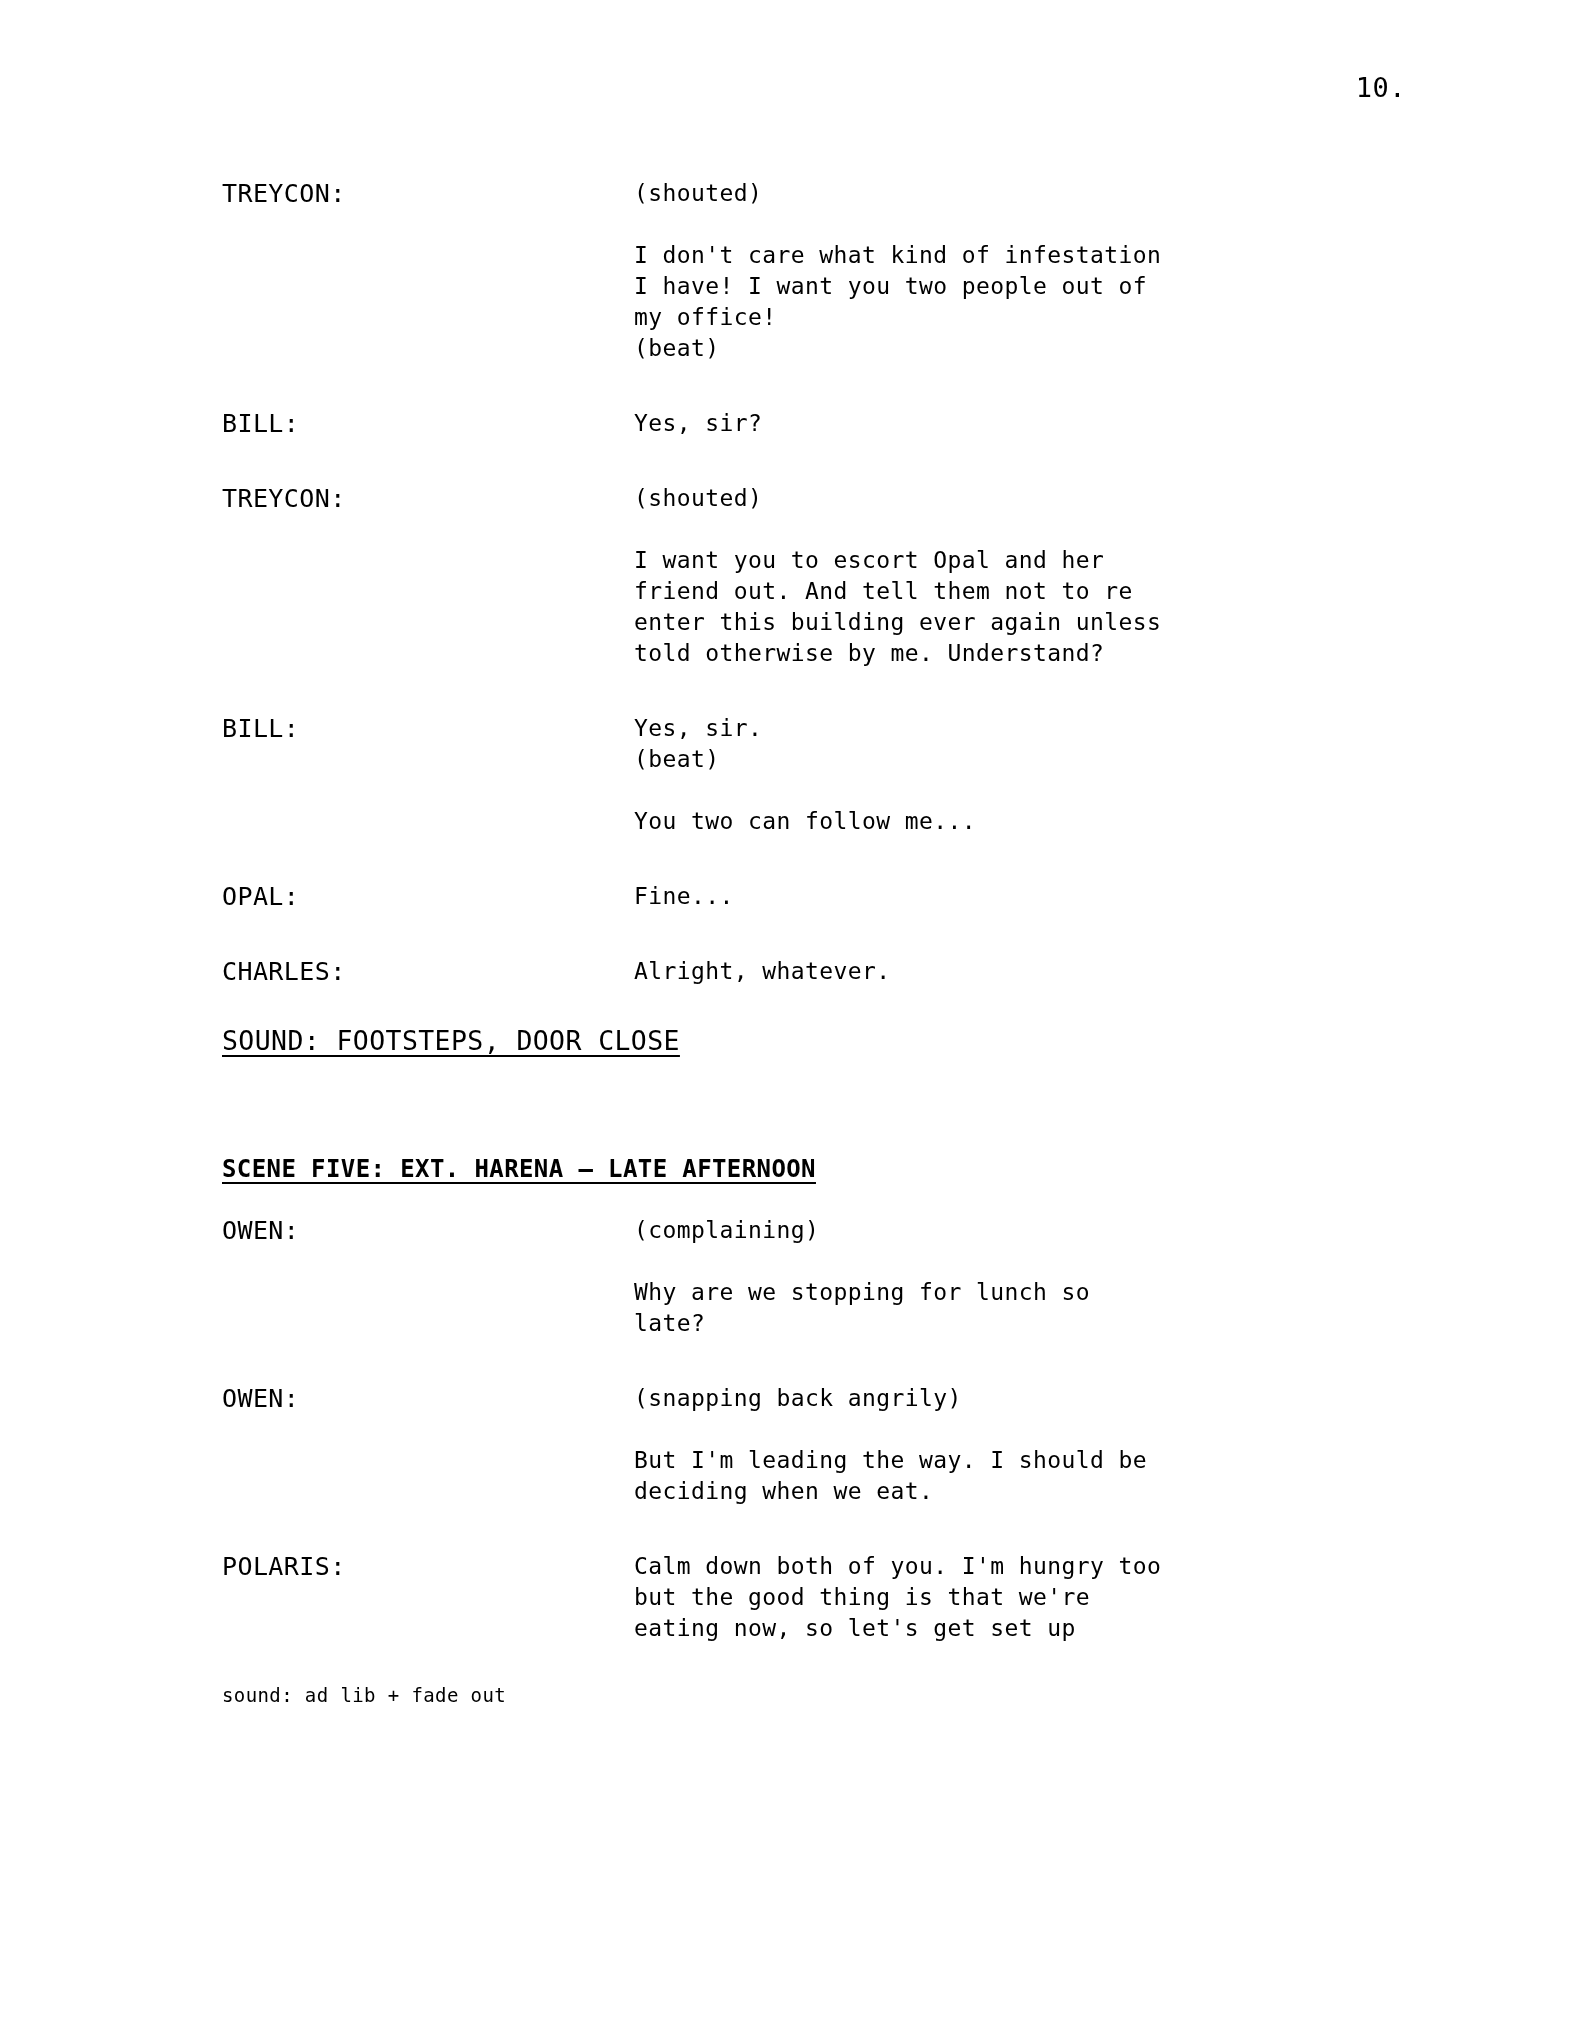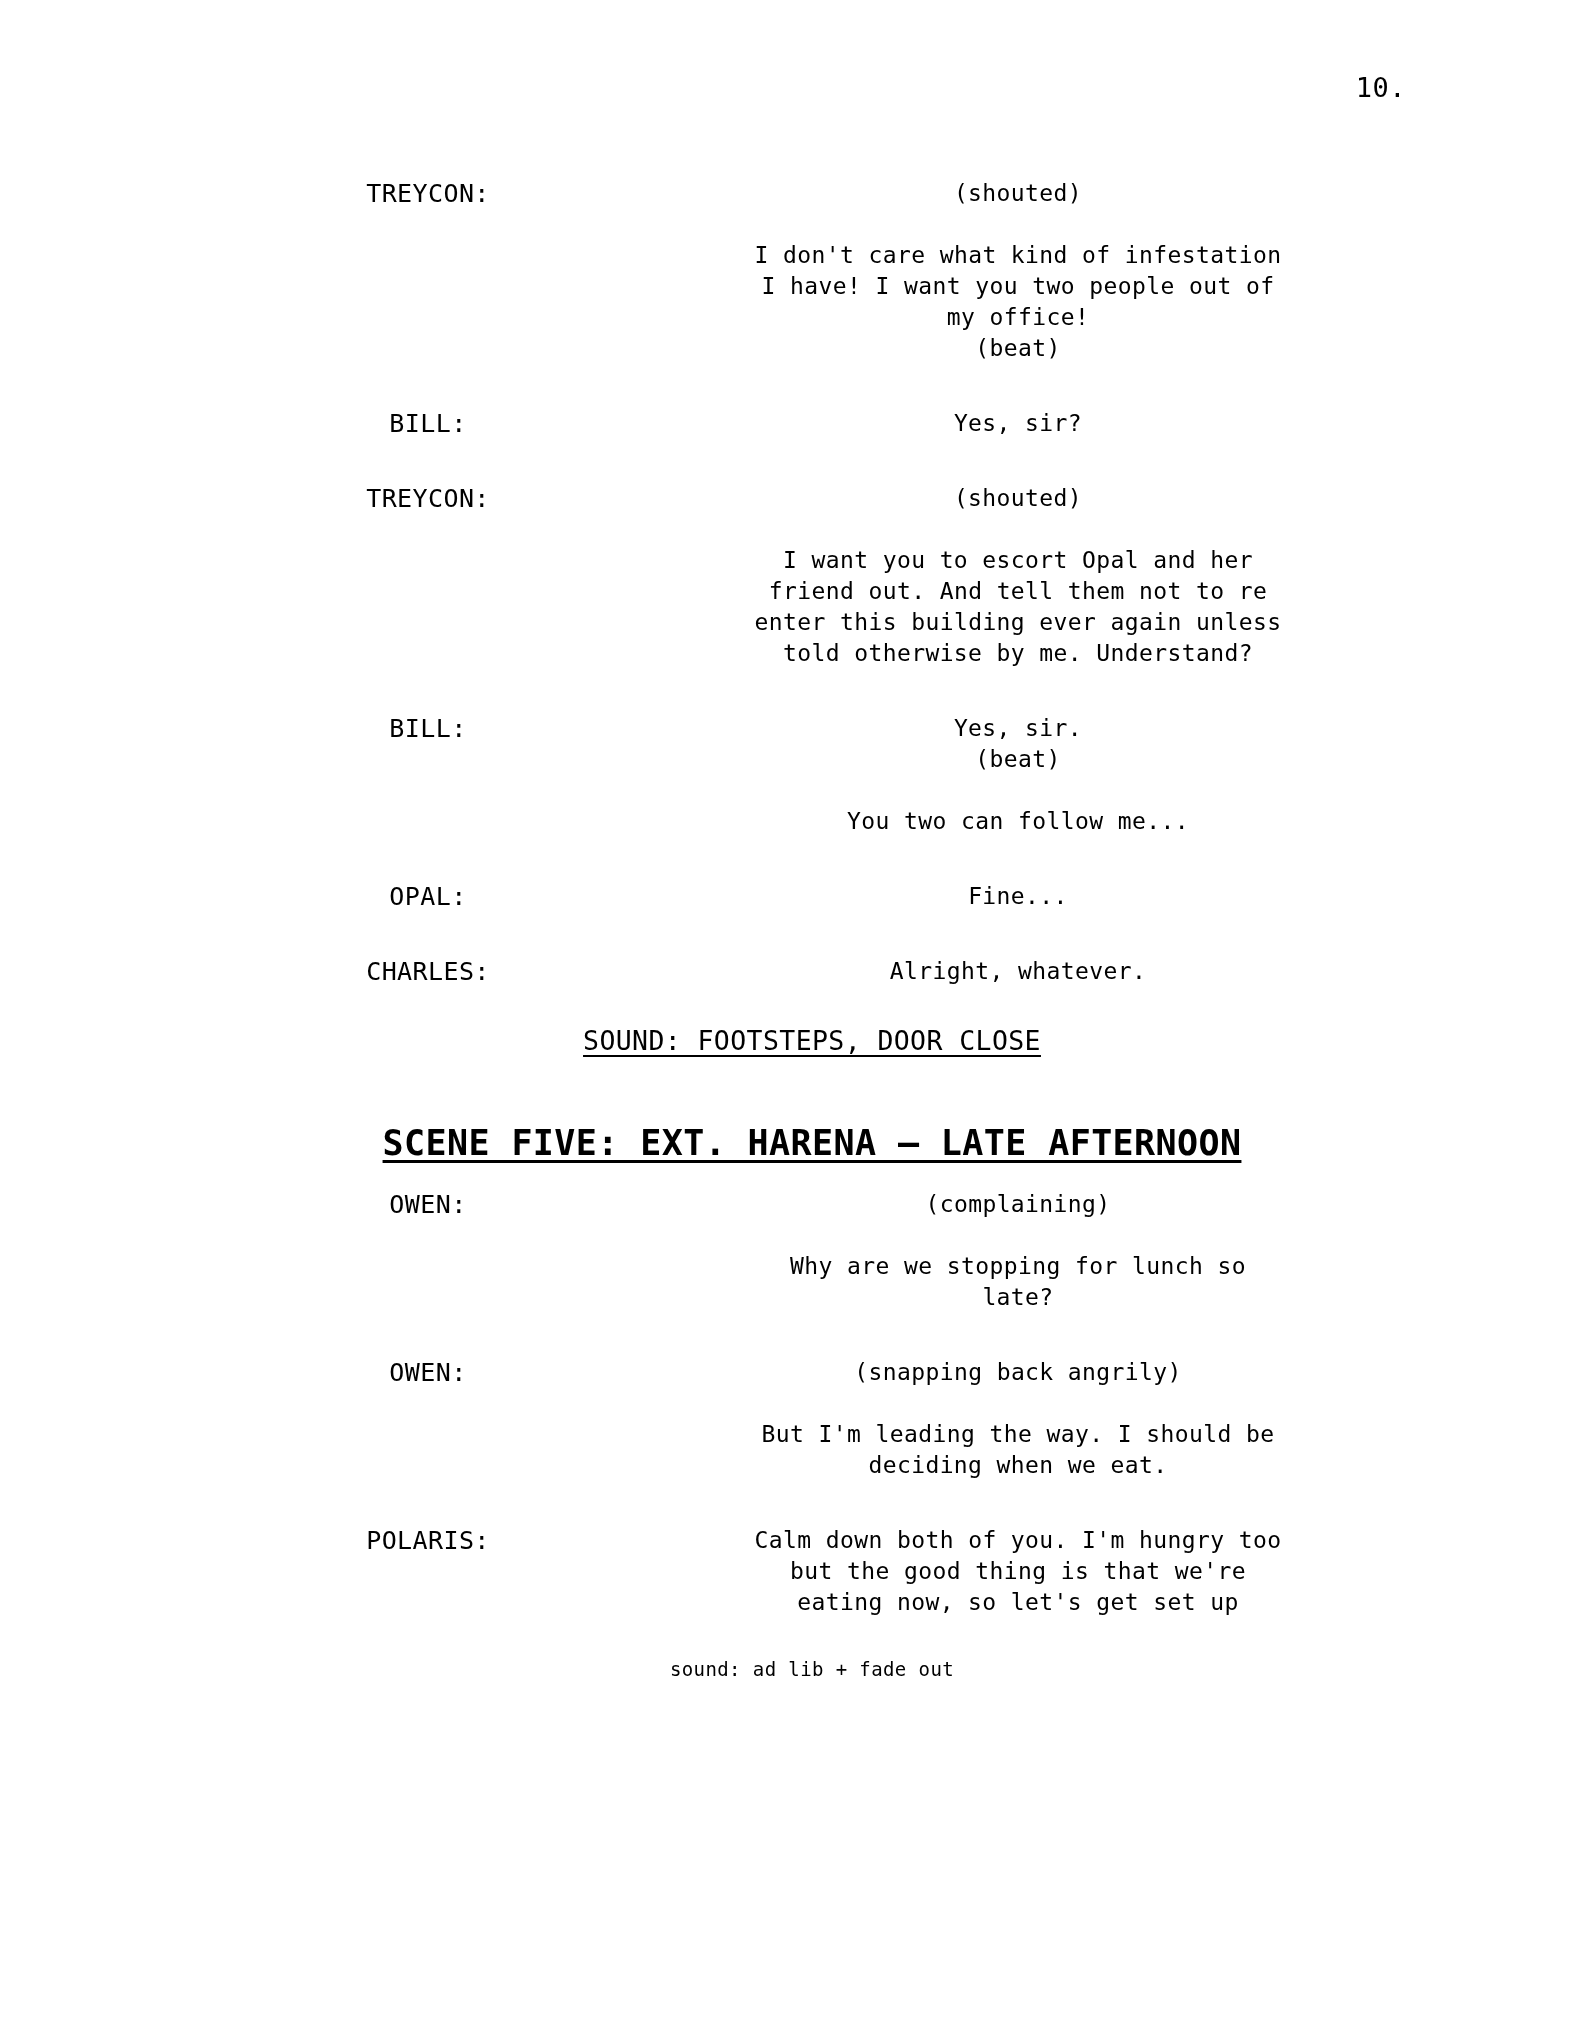--- a/index.html
+++ b/index.html
@@ -14,21 +14,20 @@
     color: #000000;
     position: relative;
     overflow: hidden;
   }
   .page {
     position: relative;
     width: 1576px;
     height: 2040px;
     box-sizing: border-box;
     padding: 10px;
-    text-align: center;
   }
   .page-number {
     position: absolute;
     top: 72px;
     right: 170px;
     font-size: 27px;
     letter-spacing: 0.5px;
   }
   .script {
     position: absolute;
@@ -67,22 +66,22 @@
   .sound-cue {
     margin-top: 38px;
     font-size: 26.5px;
     line-height: 31px;
     letter-spacing: 0.4px;
     text-decoration: underline;
     text-underline-offset: 5px;
     display: inline-block;
   }
   .scene-heading {
-    margin-top: 72px;
-    font-size: 35px;
+    margin-top: 98px;
+    font-size: 24px;
     line-height: 31px;
     letter-spacing: 0.4px;
     font-weight: bold;
     text-decoration: underline;
     text-underline-offset: 5px;
     display: inline-block;
   }
   .block-after-heading {
     margin-top: 30px;
   }

